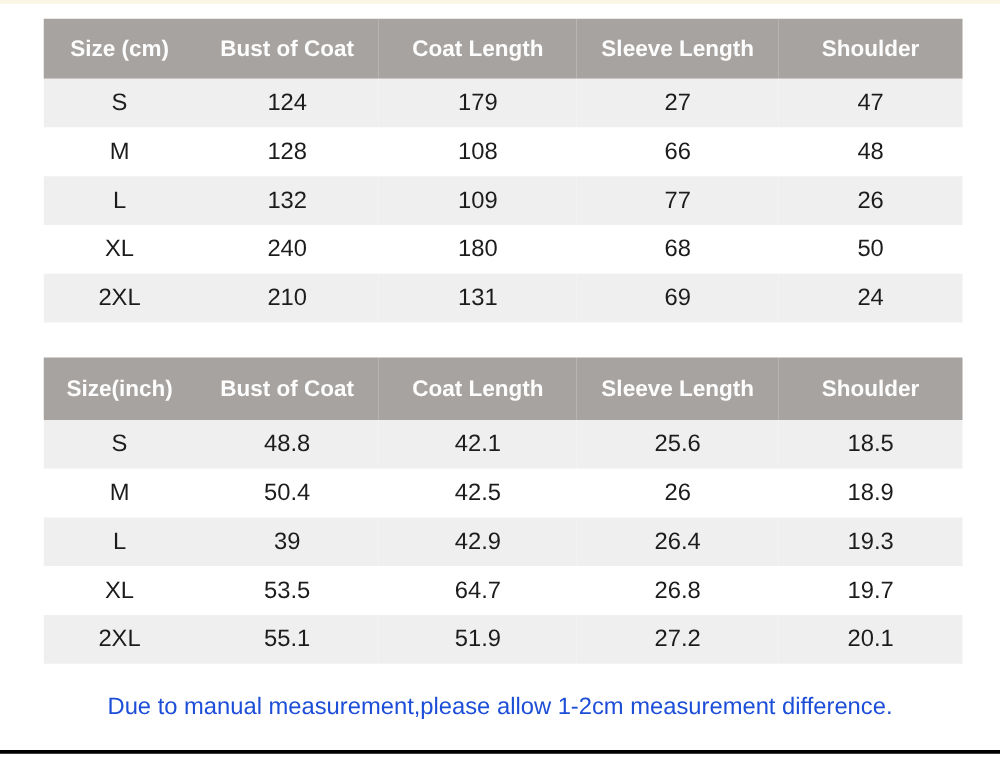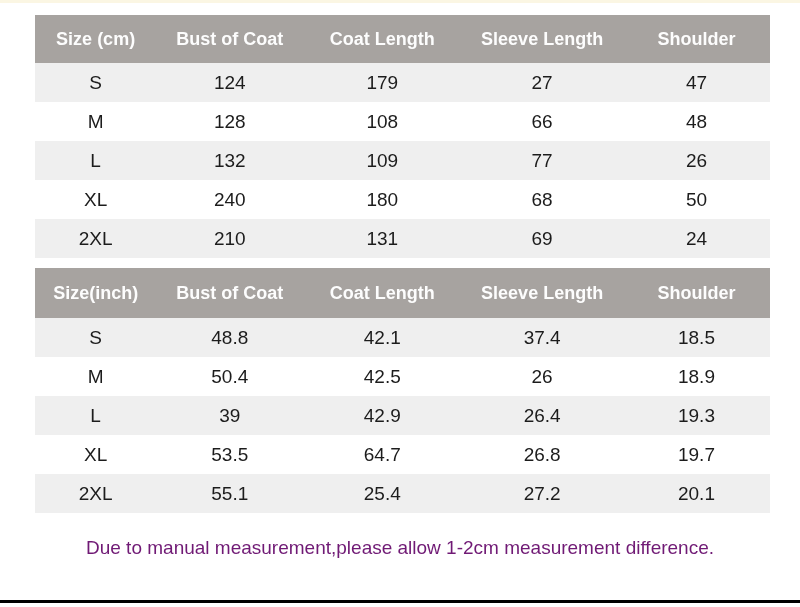--- a/index.html
+++ b/index.html
@@ -16,21 +16,21 @@
     height: 3px;
     background: #fbf6e3;
   }
   .size-table {
     width: 735px;
     margin-left: 35px;
     border-collapse: collapse;
     table-layout: fixed;
   }
   .table-cm { margin-top: 12px; }
-  .table-inch { margin-top: 10px; }
+  .table-inch { margin-top: 28px; }
   .size-table th {
     background: #a7a3a0;
     color: #fdfdfd;
     font-weight: bold;
     font-size: 18px;
     text-align: center;
     vertical-align: middle;
   }
   .table-cm th { height: 48px; }
   .table-inch th { height: 50px; }
@@ -45,21 +45,21 @@
   .size-table tr.alt td { background: #efefef; }
   .col-size { width: 16.5%; }
   .col-bust { width: 20%; }
   .col-length { width: 21.5%; }
   .col-sleeve { width: 22%; }
   .col-shoulder { width: 20%; }
   .measurement-note {
     margin-top: 24px;
     text-align: center;
     font-size: 19px;
-    color: #701a75;
+    color: #1d4ed8;
   }
   .bottom-divider {
     position: absolute;
     left: 0;
     right: 0;
     bottom: 4px;
     height: 3px;
     background: #000000;
   }
 </style>
@@ -139,21 +139,21 @@
       <th>Coat Length</th>
       <th>Sleeve Length</th>
       <th>Shoulder</th>
     </tr>
   </thead>
   <tbody>
     <tr class="alt">
       <td>S</td>
       <td>48.8</td>
       <td>42.1</td>
-      <td>37.4</td>
+      <td>25.6</td>
       <td>18.5</td>
     </tr>
     <tr>
       <td>M</td>
       <td>50.4</td>
       <td>42.5</td>
       <td>26</td>
       <td>18.9</td>
     </tr>
     <tr class="alt">
@@ -166,21 +166,21 @@
     <tr>
       <td>XL</td>
       <td>53.5</td>
       <td>64.7</td>
       <td>26.8</td>
       <td>19.7</td>
     </tr>
     <tr class="alt">
       <td>2XL</td>
       <td>55.1</td>
-      <td>25.4</td>
+      <td>51.9</td>
       <td>27.2</td>
       <td>20.1</td>
     </tr>
   </tbody>
 </table>
 
 <div class="measurement-note">Due to manual measurement,please allow 1-2cm measurement difference.</div>
 
 <div class="bottom-divider"></div>
 

